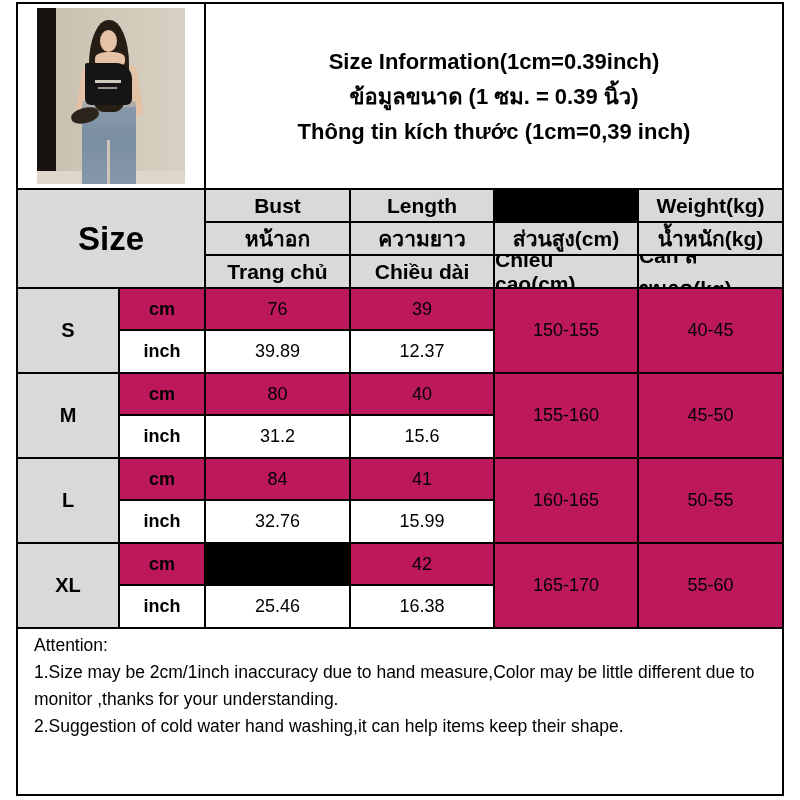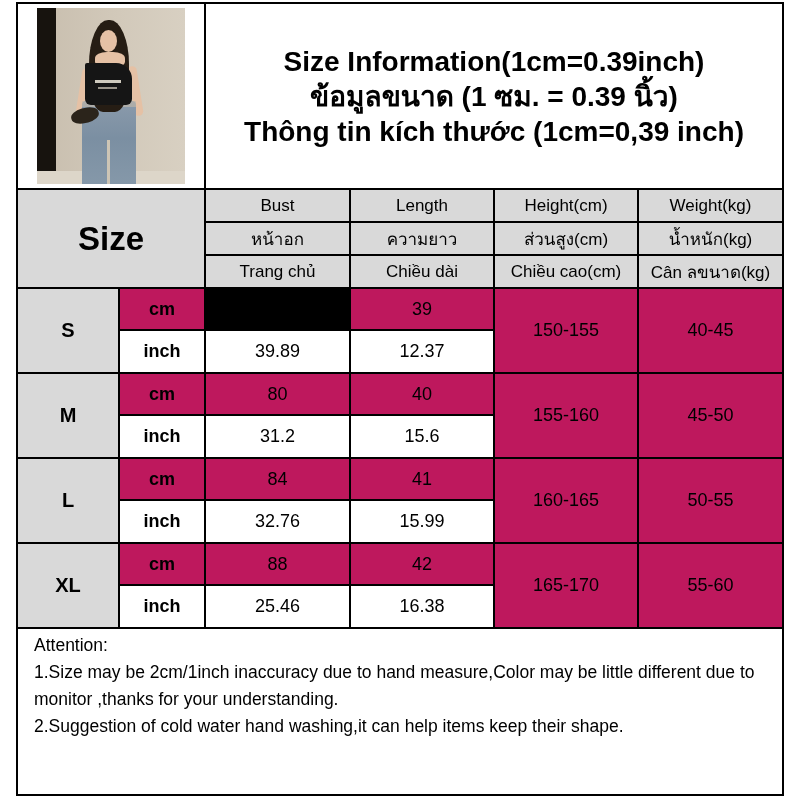--- a/index.html
+++ b/index.html
@@ -16,23 +16,23 @@
     position:absolute; inset:0; display:grid; gap:2px; background:#000;
     grid-template-columns:100px 84px 143px 142px 142px 143px;
     grid-template-rows:184px 31px 31px 31px 40px 41px 40px 41px 40px 41px 40px 41px 165px;
   }
   .cell {
     background:#ffffff; display:flex; align-items:center; justify-content:center;
     font-size:18px; overflow:hidden;
   }
   .bg-gray { background:#d9d9d9; }
   .bg-tint { background:#be185d; }
-  .title-cell { flex-direction:column; text-align:center; font-weight:bold; font-size:28px; line-height:35px; }
+  .title-cell { flex-direction:column; text-align:center; font-weight:bold; font-size:22px; line-height:35px; }
   .size-corner { font-weight:bold; font-size:33px; }
-  .hdr { font-weight:normal; font-size:17px; }
+  .hdr { font-weight:bold; font-size:21px; }
   .size-letter { font-weight:bold; font-size:20px; }
   .unit { font-weight:bold; font-size:18px; }
   .attention-cell {
     flex-direction:column; align-items:flex-start; justify-content:flex-start;
     padding:3px 4px; font-size:17.5px; line-height:27px; text-align:left;
   }
   .attention-cell div { width:100%;margin-left:12px; }
 
   
   .photo-cell { align-items:flex-start; justify-content:flex-start; }
@@ -83,35 +83,35 @@
       <div class="cell title-cell" style="grid-column:3/7;grid-row:1">
         <div>Size Information(1cm=0.39inch)</div>
         <div>ข้อมูลขนาด (1 ซม. = 0.39 นิ้ว)</div>
         <div>Thông tin kích thước (1cm=0,39 inch)</div>
       </div>
 
       <div class="cell bg-gray size-corner" style="grid-column:1/3;grid-row:2/5">Size</div>
 
       <div class="cell bg-gray hdr" style="grid-column:3;grid-row:2">Bust</div>
       <div class="cell bg-gray hdr" style="grid-column:4;grid-row:2">Length</div>
-      <div class="cell bg-gray hdr" style="grid-column:5;grid-row:2">Height(cm)</div>
       <div class="cell bg-gray hdr" style="grid-column:6;grid-row:2">Weight(kg)</div>
 
       <div class="cell bg-gray hdr" style="grid-column:3;grid-row:3">หน้าอก</div>
       <div class="cell bg-gray hdr" style="grid-column:4;grid-row:3">ความยาว</div>
       <div class="cell bg-gray hdr" style="grid-column:5;grid-row:3">ส่วนสูง(cm)</div>
       <div class="cell bg-gray hdr" style="grid-column:6;grid-row:3">น้ำหนัก(kg)</div>
 
       <div class="cell bg-gray hdr" style="grid-column:3;grid-row:4">Trang chủ</div>
       <div class="cell bg-gray hdr" style="grid-column:4;grid-row:4">Chiều dài</div>
       <div class="cell bg-gray hdr" style="grid-column:5;grid-row:4">Chiều cao(cm)</div>
       <div class="cell bg-gray hdr" style="grid-column:6;grid-row:4">Cân ลขนาด(kg)</div>
 
       <div class="cell bg-gray size-letter" style="grid-column:1;grid-row:5/7">S</div>
       <div class="cell bg-tint unit" style="grid-column:2;grid-row:5">cm</div>
+      <div class="cell bg-tint" style="grid-column:3;grid-row:5">76</div>
       <div class="cell bg-tint" style="grid-column:4;grid-row:5">39</div>
       <div class="cell unit" style="grid-column:2;grid-row:6">inch</div>
       <div class="cell" style="grid-column:3;grid-row:6">39.89</div>
       <div class="cell" style="grid-column:4;grid-row:6">12.37</div>
       <div class="cell bg-tint" style="grid-column:5;grid-row:5/7">150-155</div>
       <div class="cell bg-tint" style="grid-column:6;grid-row:5/7">40-45</div>
 
       <div class="cell bg-gray size-letter" style="grid-column:1;grid-row:7/9">M</div>
       <div class="cell bg-tint unit" style="grid-column:2;grid-row:7">cm</div>
       <div class="cell bg-tint" style="grid-column:3;grid-row:7">80</div>
@@ -127,21 +127,20 @@
       <div class="cell bg-tint" style="grid-column:3;grid-row:9">84</div>
       <div class="cell bg-tint" style="grid-column:4;grid-row:9">41</div>
       <div class="cell unit" style="grid-column:2;grid-row:10">inch</div>
       <div class="cell" style="grid-column:3;grid-row:10">32.76</div>
       <div class="cell" style="grid-column:4;grid-row:10">15.99</div>
       <div class="cell bg-tint" style="grid-column:5;grid-row:9/11">160-165</div>
       <div class="cell bg-tint" style="grid-column:6;grid-row:9/11">50-55</div>
 
       <div class="cell bg-gray size-letter" style="grid-column:1;grid-row:11/13">XL</div>
       <div class="cell bg-tint unit" style="grid-column:2;grid-row:11">cm</div>
-      <div class="cell bg-tint" style="grid-column:3;grid-row:11">88</div>
       <div class="cell bg-tint" style="grid-column:4;grid-row:11">42</div>
       <div class="cell unit" style="grid-column:2;grid-row:12">inch</div>
       <div class="cell" style="grid-column:3;grid-row:12">25.46</div>
       <div class="cell" style="grid-column:4;grid-row:12">16.38</div>
       <div class="cell bg-tint" style="grid-column:5;grid-row:11/13">165-170</div>
       <div class="cell bg-tint" style="grid-column:6;grid-row:11/13">55-60</div>
 
       <div class="cell attention-cell" style="grid-column:1/7;grid-row:13">
         <div>Attention:</div>
         <div>1.Size may be 2cm/1inch inaccuracy due to hand measure,Color may be little different due to monitor ,thanks for your understanding.</div>

